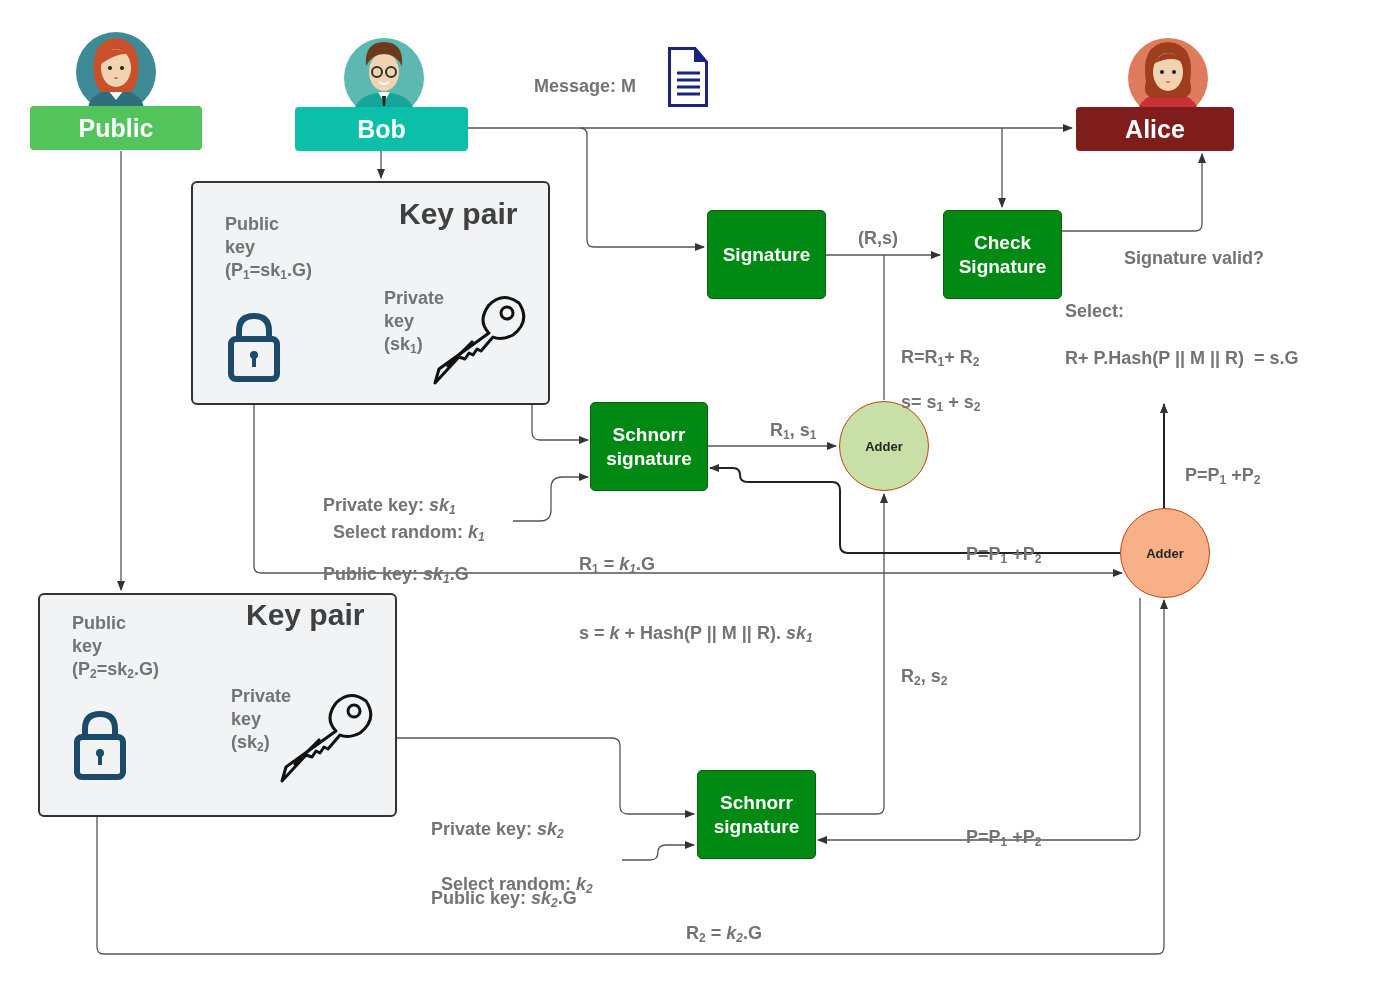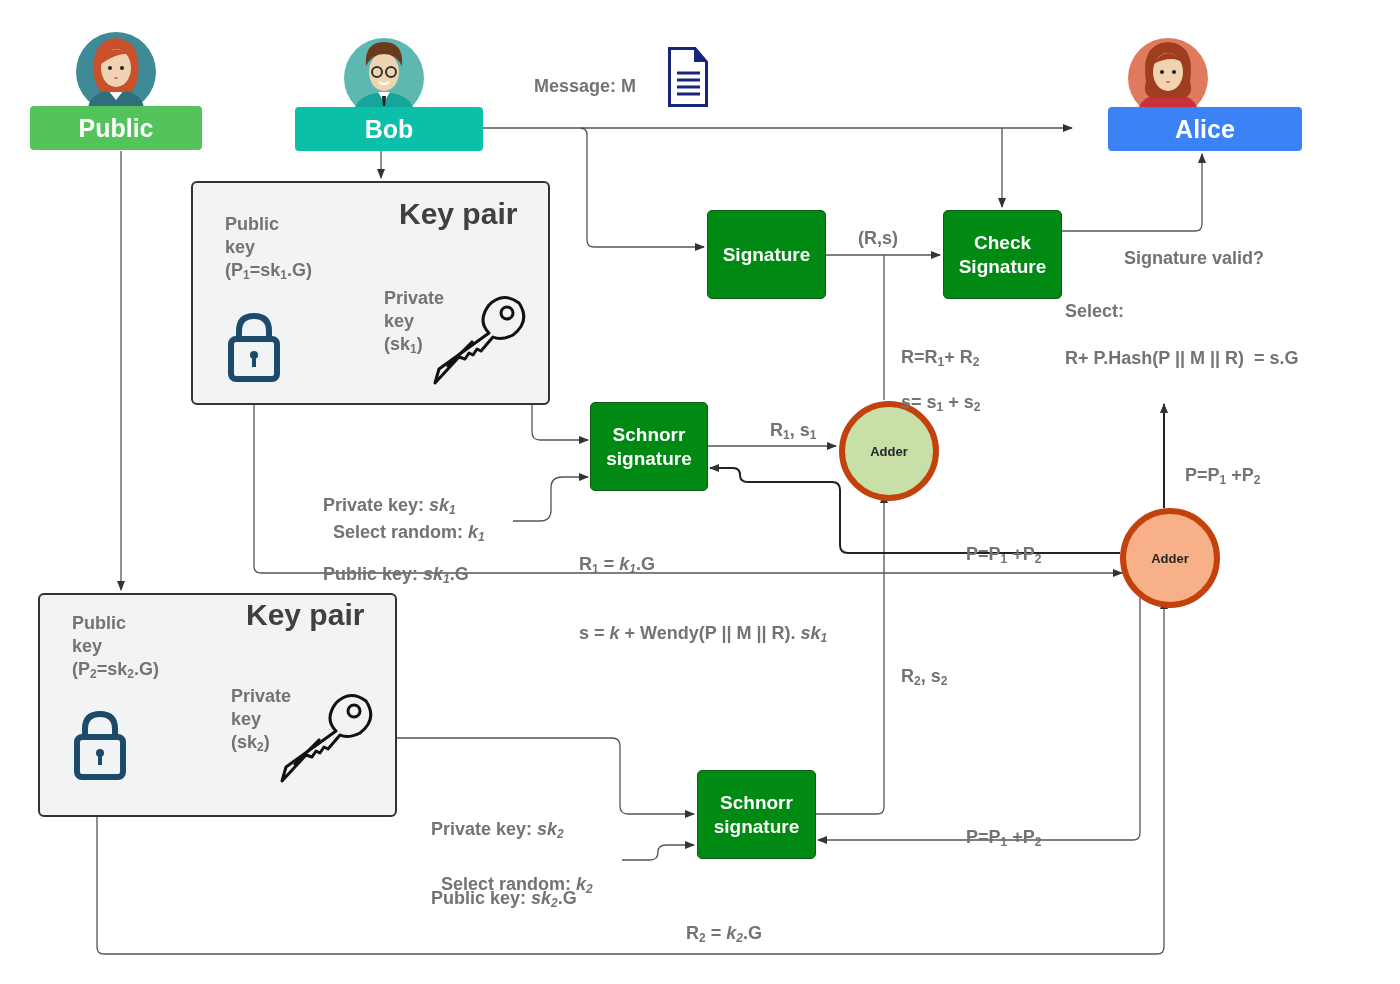--- a/index.html
+++ b/index.html
@@ -9,21 +9,21 @@
   .abs { position:absolute; }
   .txt { position:absolute; font-weight:bold; font-size:18px; line-height:23px; color:#737373; white-space:nowrap; }
   .txt i { font-style:italic; }
   sub { font-size:12px; vertical-align:-3px; line-height:0; }
   .name-badge { position:absolute; border-radius:4px; color:#fff; font-weight:bold; font-size:25px;
                 display:flex; align-items:center; justify-content:center; }
   .gbox { position:absolute; background:#008a14; border:1px solid #0d5e12; border-radius:5px; color:#fff;
           font-weight:bold; font-size:19px; line-height:24px; display:flex; align-items:center; justify-content:center; text-align:center; }
   .keypair { position:absolute; background:#f1f3f4; border:2px solid #333; border-radius:6px; }
   .kp-title { position:absolute; font-weight:bold; font-size:30px; color:#404040; white-space:nowrap; }
-  .adder { position:absolute; border-radius:50%; border:6px solid #c2410c; display:flex; align-items:center; justify-content:center;
+  .adder { position:absolute; border-radius:50%; border:1px solid #c2410c; display:flex; align-items:center; justify-content:center;
            font-weight:bold; font-size:13px; color:#262626; }
   .avatar { position:absolute; }
 </style>
 </head>
 <body>
 
 <svg id="wires" viewBox="0 0 1400 984">
   <defs>
     <marker id="ah" markerWidth="10" markerHeight="10" refX="9" refY="5" orient="auto" markerUnits="userSpaceOnUse">
       <path d="M0,1 L10,5 L0,9 z" fill="#333"></path>
@@ -102,24 +102,24 @@
   <ellipse cx="42" cy="36" rx="15" ry="19" fill="#f0d3b0"></ellipse>
   <path d="M27,28 Q42,6 58,28 Q48,18 27,28 z" fill="#9e3e1e"></path>
   <circle cx="36" cy="36" r="2" fill="#222"></circle>
     <circle cx="48" cy="36" r="2" fill="#222"></circle>
   <ellipse cx="42" cy="46" rx="2" ry="1" fill="#e06060"></ellipse>
 </svg>
 
 <div class="name-badge" style="left:30px;top:106px;width:172px;height:44px;background:#52c45b;">
   <span>Public</span>
 </div>
-<div class="name-badge" style="left:295px;top:107px;width:188px;height:44px;background:#0cbfa8;">
+<div class="name-badge" style="left:295px;top:107px;width:173px;height:44px;background:#0cbfa8;">
   <span>Bob</span>
 </div>
-<div class="name-badge" style="left:1076px;top:107px;width:194px;height:44px;background:#3b82f6;margin-left:32px;">
+<div class="name-badge" style="left:1076px;top:107px;width:158px;height:44px;background:#7f1d1d;">
   <span>Alice</span>
 </div>
 
 <div class="txt" style="left:534px;top:75px;">Message: M</div>
 <svg class="abs" style="left:668px;top:47px;" width="40" height="60" viewBox="0 0 40 60">
   <path d="M1.5,1.5 L27,1.5 L38.5,15 L38.5,58.5 L1.5,58.5 z" fill="#fff" stroke="#1a237e" stroke-width="3"></path>
   <path d="M26,1.5 L38.5,15 L26,15 z" fill="#1a237e"></path>
   <g stroke="#1a237e" stroke-width="3">
     <line x1="9" y1="26" x2="32" y2="26"></line>
       <line x1="9" y1="33" x2="32" y2="33"></line>
@@ -240,21 +240,21 @@
 
 <div class="txt" style="left:323px;top:448px;white-space:pre;">
   <div><span>Private key: </span><i>sk</i><sub><i>1</i></sub></div>
   <div><span>Public key: </span><i>sk</i><sub><i>1</i></sub><span>.G</span></div>
 </div>
 <div class="txt" style="left:323px;top:498px;white-space:pre;">
   <span>Select random: </span><i>k</i><sub><i>1</i></sub>
 </div>
 <div class="txt" style="left:579px;top:507px;white-space:pre;">
   <div><span>R</span><sub>1</sub><span> = </span><i>k</i><sub><i>1</i></sub><span>.G</span></div>
-  <div><span>s = </span><i>k</i><span> + Wendy(P || M || R). </span><i>sk</i><sub><i>1</i></sub></div>
+  <div><span>s = </span><i>k</i><span> + Hash(P || M || R). </span><i>sk</i><sub><i>1</i></sub></div>
 </div>
 
 <div class="txt" style="left:431px;top:772px;white-space:pre;">
   <div><span>Private key: </span><i>sk</i><sub><i>2</i></sub></div>
   <div><span>Public key: </span><i>sk</i><sub><i>2</i></sub><span>.G</span></div>
 </div>
 <div class="txt" style="left:431px;top:850px;white-space:pre;">
   <span>Select random: </span><i>k</i><sub><i>2</i></sub>
 </div>
 <div class="txt" style="left:686px;top:876px;white-space:pre;">

